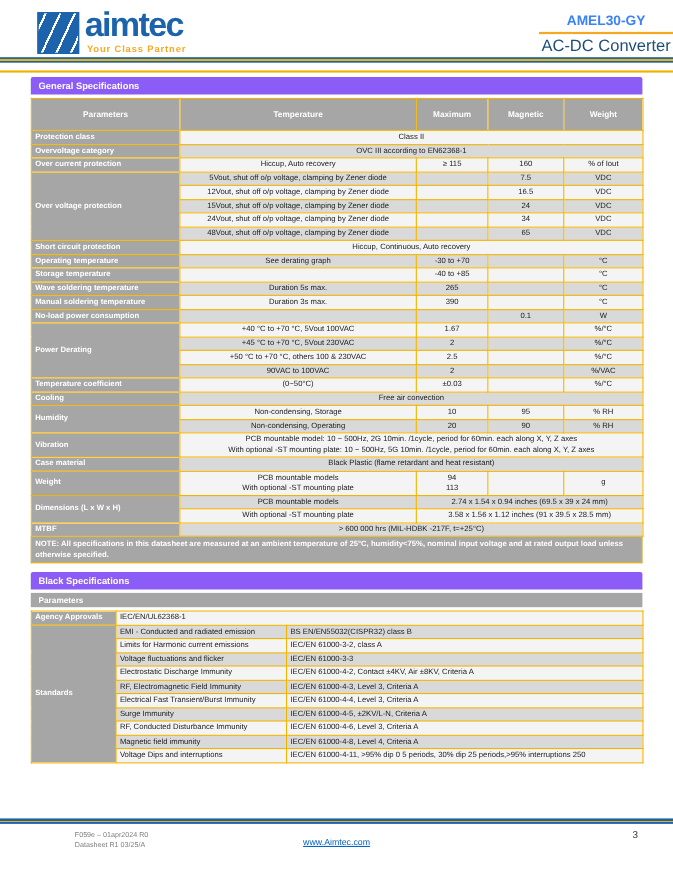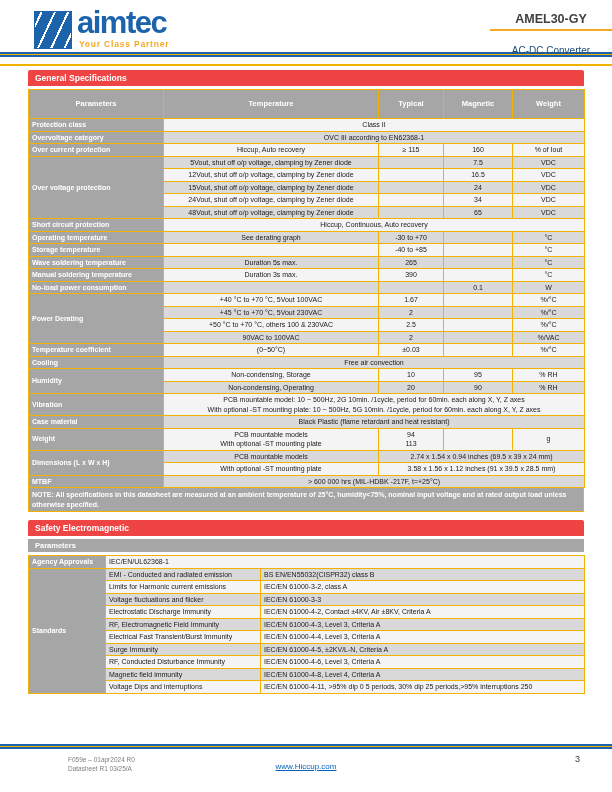--- a/index.html
+++ b/index.html
@@ -12,29 +12,29 @@
   .logo{position:absolute;left:34px;top:8px;display:flex;align-items:flex-start;}
   .logo-mark{
     width:36px;height:36px;margin-top:3px;
     background:repeating-linear-gradient(115deg,#1C63AC 0 5px,#ffffff 5px 7px,#1C63AC 7px 12px);
     background-color:#1C63AC;border:1px solid #1C63AC;
   }
   .logo-right{display:flex;flex-direction:column;margin-left:5px;}
   .logo-word{font-size:31px;font-weight:bold;color:#1C63AC;letter-spacing:-1.5px;line-height:30px;}
   .logo-tag{font-size:8.5px;font-weight:bold;color:#F7A823;letter-spacing:.8px;margin-top:1px;margin-left:2px;}
   .model-block{position:absolute;right:0;top:12px;width:122px;text-align:center;}
-  .model{font-size:12.5px;font-weight:bold;color:#404040;padding-bottom:3px;}
+  .model{font-size:12.5px;font-weight:bold;color:#3b82f6;padding-bottom:3px;}
   .model-rule{border-top:2px solid #F7A823;}
-  .subtitle{font-size:10px;color:#1F4E79;padding-top:14px;}
+  .subtitle{font-size:15px;color:#1F4E79;padding-top:2px;}
   .stripe{height:5px;background:linear-gradient(#1C63AC 0 2px,#F0B400 2px 3px,#1C63AC 3px 5px);}
   .gold-line{height:2px;background:#F0B400;margin-top:7px;}
   
   main{margin:4px 28px 0 28px;}
   .section-bar{
-    height:16px;line-height:16px;background:#ef4444;color:#ffffff;
+    height:16px;line-height:16px;background:#8b5cf6;color:#ffffff;
     font-weight:bold;font-size:8.5px;padding-left:7px;border-radius:2px 2px 0 0;
   }
   .sub-bar{
     height:13px;line-height:13px;background:#A6A6A6;color:#ffffff;
     font-weight:bold;font-size:7.5px;padding-left:7px;margin:3px 0;
   }
   .tbl-wrap{margin-top:3px;}
   table.spec{border-collapse:collapse;table-layout:fixed;width:556px;}
   table.spec td,table.spec th{
     border:1px solid #F0B400;font-size:7px;line-height:9.5px;padding:1px 3px;
@@ -90,21 +90,21 @@
           <col style="width:135px">
             <col style="width:215px">
             <col style="width:65px">
             <col style="width:69px">
             <col style="width:72px">
         </colgroup>
         <thead id="gen-head">
             <tr>
               <th>Parameters</th>
               <th>Temperature</th>
-              <th>Typical</th>
+              <th>Maximum</th>
               <th>Magnetic</th>
               <th>Weight</th>
             </tr>
           </thead>
         <tbody id="gen-body">
             <tr>
               <td class="param">Protection class</td>
               <td class="val ra" colspan="4">Class II</td>
             </tr>
             <tr>
@@ -276,21 +276,21 @@
             </tr>
           </tbody>
       </table>
       <div class="note">NOTE: All specifications in this datasheet are measured at an ambient temperature of 25°C, humidity&lt;75%, nominal input voltage and at rated output load unless otherwise specified.</div>
     </div>
   </section>
 
   <div class="gap"></div>
 
   <section>
-    <div class="section-bar">Safety Electromagnetic</div>
+    <div class="section-bar">Black Specifications</div>
     <div class="sub-bar">Parameters</div>
     <table class="spec safety">
       <colgroup>
         <col style="width:77px">
           <col style="width:155px">
           <col style="width:324px">
       </colgroup>
       <tbody id="saf-body">
           <tr>
             <td class="param">Agency Approvals</td>
@@ -342,15 +342,15 @@
   </section>
 
 </main>
 
 <div class="stripe footer-stripe"></div>
 <div class="foot-left">
   <div>F059e – 01apr2024 R0</div>
   <div>Datasheet R1 03/25/A</div>
 </div>
 <div class="foot-center">
-  <a href="#">www.Hiccup.com</a>
+  <a href="#">www.Aimtec.com</a>
 </div>
 <div class="foot-page">3</div>
 
 </body></html>

